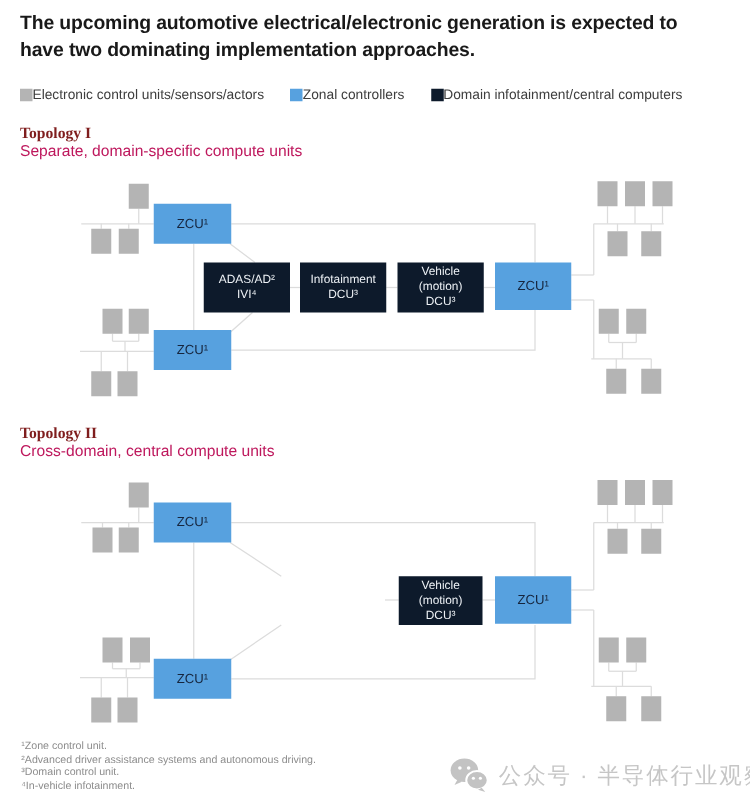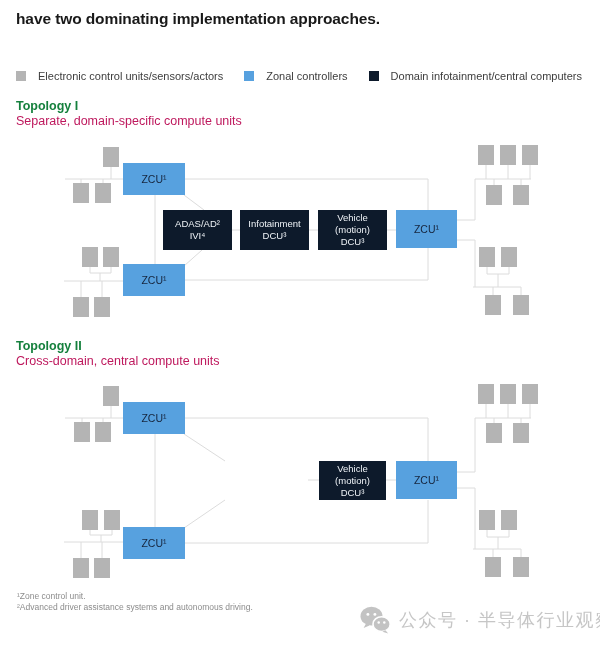--- a/index.html
+++ b/index.html
@@ -5,24 +5,24 @@
   html,body{margin:0;padding:0;background:#ffffff;}
   body{width:600px;height:647px;position:relative;overflow:hidden;
        font-family:"Liberation Sans",sans-serif;-webkit-font-smoothing:antialiased;}
   .page{position:absolute;inset:0;background:#fff;}
 
   .title{position:absolute;left:16px;top:8px;width:575px;margin:0;
          font-size:15.5px;line-height:22px;font-weight:700;color:#191919;letter-spacing:-0.1px;}
   .title span{display:block;}
 
   .legend{position:absolute;left:16px;top:70px;display:flex;gap:21px;align-items:center;}
-  .legend-item{display:flex;align-items:center;gap:12px;font-size:11px;color:#3d3d3d;}
+  .legend-item{display:flex;align-items:center;gap:0;font-size:11px;color:#3d3d3d;}
   .swatch{width:10px;height:10px;display:inline-block;flex:0 0 auto;}
 
-  .t-heading{position:absolute;left:16px;margin:0;font-size:12.5px;font-weight:700;color:#15803d;}
+  .t-heading{position:absolute;left:16px;margin:0;font-size:12.5px;font-weight:700;color:#7f1d1d;font-family:Liberation Serif, serif;}
   .t-subtitle{position:absolute;left:16px;font-size:12.5px;color:#be185d;}
   .topo1 .t-heading{top:99px;}   .topo1 .t-subtitle{top:114px;}
   .topo2 .t-heading{top:339px;}  .topo2 .t-subtitle{top:354px;}
 
   .diagram{position:absolute;left:0;width:600px;}
   .topo1 .diagram{top:140px;height:180px;}
   .topo2 .diagram{top:380px;height:200px;}
   .diagram svg.wires{position:absolute;left:0;top:0;}
 
   .ecu{position:absolute;width:16px;height:20px;background:#b4b4b4;}
@@ -37,20 +37,21 @@
   .watermark{position:absolute;left:360px;top:606px;display:flex;align-items:center;gap:8px;
              color:#c6c6c6;font-size:18px;letter-spacing:1.5px;white-space:nowrap;}
   .watermark svg{flex:0 0 auto;}
 </style>
 </head>
 <body>
 
 <div class="page">
 
   <h1 class="title">
+    <span>The upcoming automotive electrical/electronic generation is expected to</span>
     <span>have two dominating implementation approaches.</span>
   </h1>
 
   <div class="legend">
     <div class="legend-item">
       <span class="swatch" style="background: rgb(180, 180, 180);"></span>
       <span>Electronic control units/sensors/actors</span>
     </div>
     <div class="legend-item">
       <span class="swatch" style="background: rgb(87, 161, 223);"></span>
@@ -195,20 +196,22 @@
 DCU³</div>
         <div class="zcu" style="left: 123px; top: 22px; width: 62px; height: 32px; background: rgb(87, 161, 223); color: rgb(22, 37, 61);">ZCU¹</div>
         <div class="zcu" style="left: 123px; top: 147px; width: 62px; height: 32px; background: rgb(87, 161, 223); color: rgb(22, 37, 61);">ZCU¹</div>
         <div class="zcu" style="left: 396px; top: 81px; width: 61px; height: 38px; background: rgb(87, 161, 223); color: rgb(22, 37, 61);">ZCU¹</div>
       </div>
   </section>
 
   <div class="footnotes">
     <div>¹Zone control unit.</div>
     <div>²Advanced driver assistance systems and autonomous driving.</div>
+    <div>³Domain control unit.</div>
+    <div>⁴In-vehicle infotainment.</div>
   </div>
 
   <div class="watermark">
     <svg width="31" height="28" viewBox="0 0 31 28">
       <ellipse cx="11.5" cy="10.2" rx="11" ry="9.4" fill="#c3c3c3"></ellipse>
       <path d="M6,17.5 L3.6,22 L9.5,19.4 Z" fill="#c3c3c3"></path>
       <circle cx="7.9" cy="8.4" r="1.45" fill="#ffffff"></circle>
       <circle cx="14.9" cy="8.4" r="1.45" fill="#ffffff"></circle>
       <ellipse cx="21.6" cy="18.2" rx="8.6" ry="7.4" fill="#c3c3c3" stroke="#ffffff" stroke-width="1.6"></ellipse>
       <path d="M25.4,24.2 L28.2,27.6 L22.4,25.8 Z" fill="#c3c3c3"></path>

